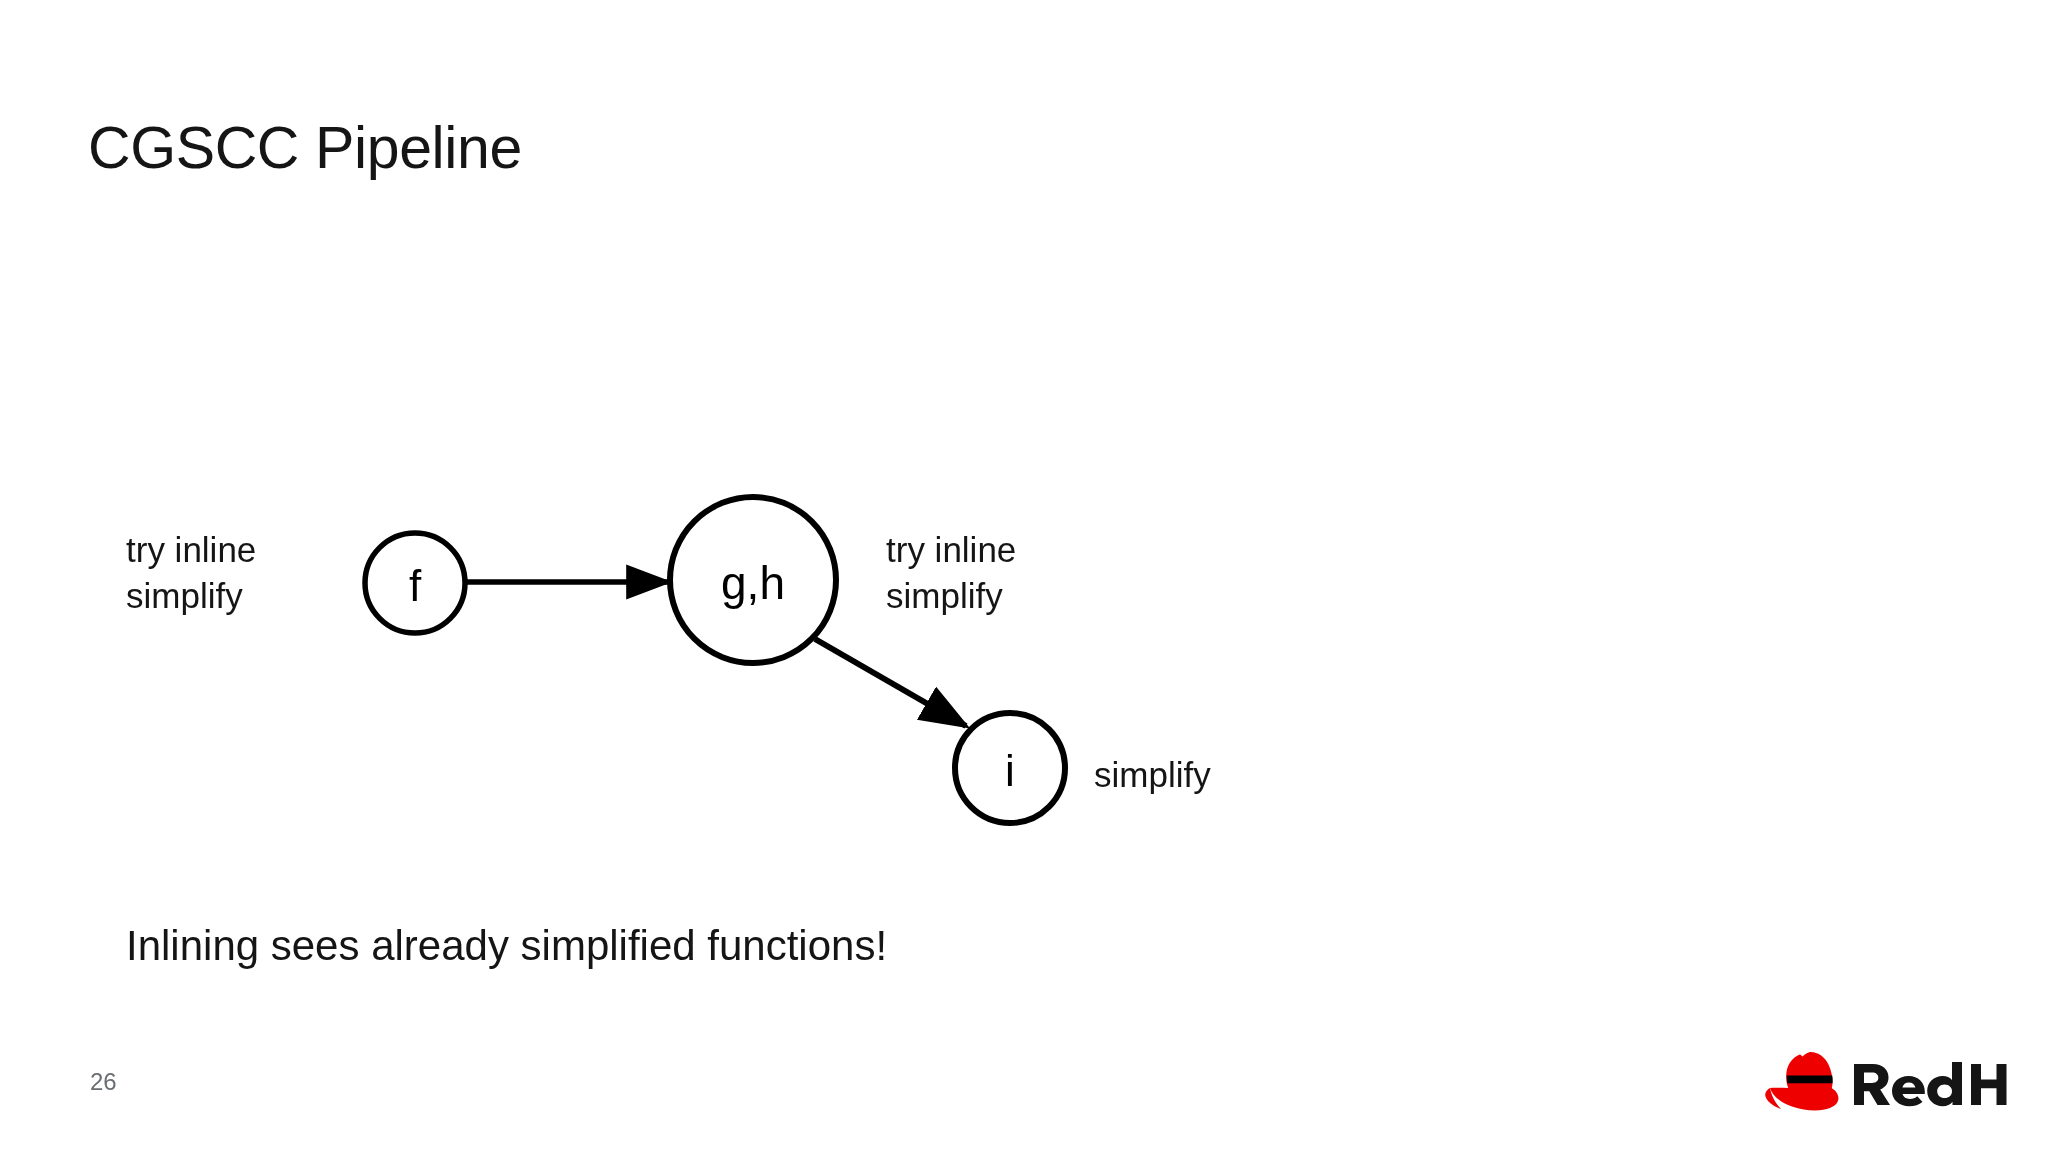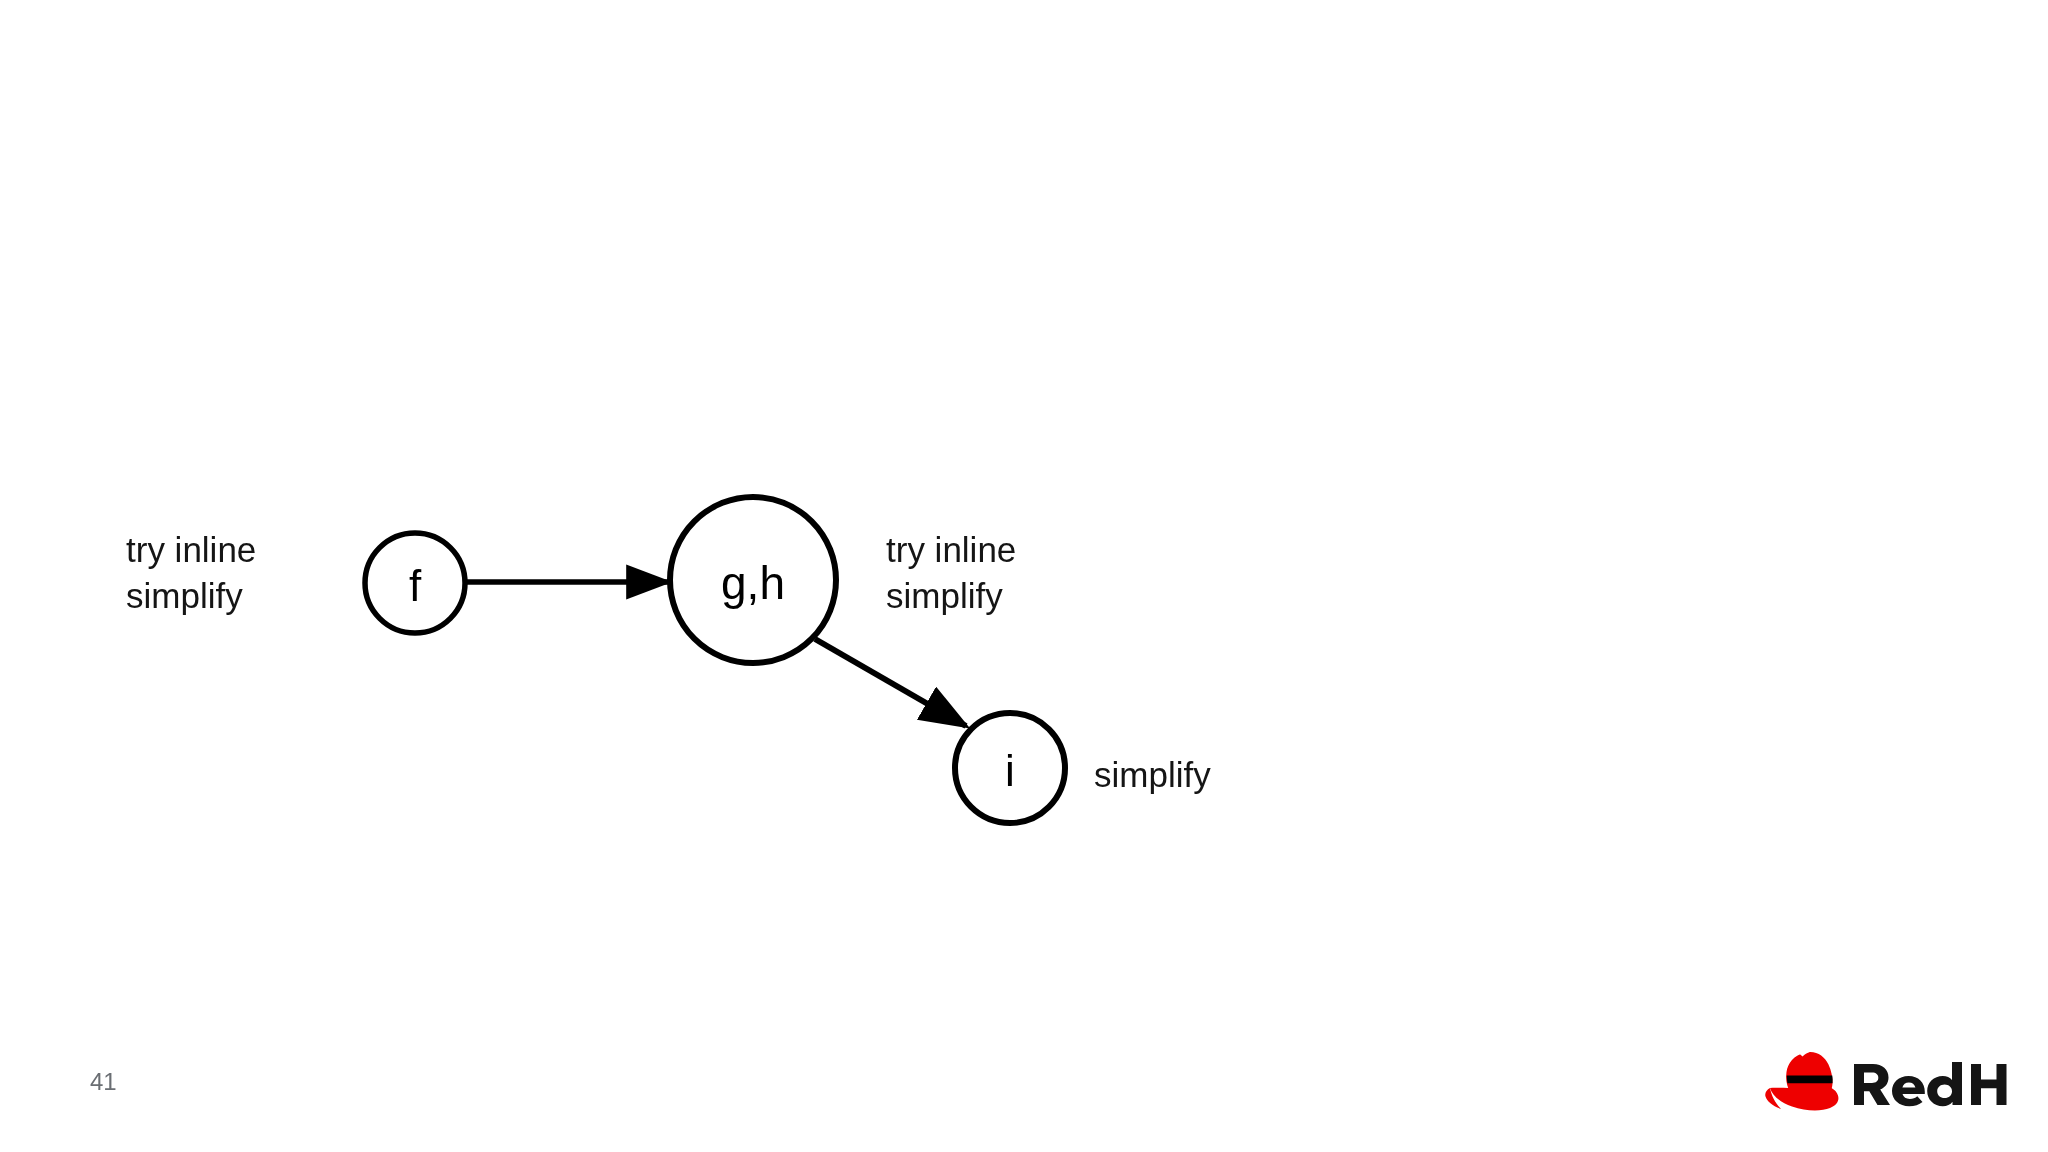--- a/index.html
+++ b/index.html
@@ -114,20 +114,21 @@
   }
   .brand-logo svg {
     display: block;
   }
 </style>
 </head>
 <body>
 
 <div class="slide">
 
+  <div class="slide-title">CGSCC Pipeline</div>
 
   <div class="diagram">
     <svg width="2048" height="1152" viewBox="0 0 2048 1152" xmlns="http://www.w3.org/2000/svg">
       <defs>
         <marker id="arrowhead" markerWidth="9" markerHeight="9" refX="7.6" refY="3.2" orient="auto" markerUnits="strokeWidth">
           <path d="M0,0 L8.4,3.2 L0,6.4 z" fill="#000000"></path>
         </marker>
       </defs>
 
       <line x1="466" y1="582" x2="668" y2="582" stroke="#000000" stroke-width="5.5" marker-end="url(#arrowhead)"></line>
@@ -152,22 +153,23 @@
 
   <div class="annotation annotation-right">
     <span class="line">try inline</span>
     <span class="line">simplify</span>
   </div>
 
   <div class="annotation annotation-i">
     <span class="line">simplify</span>
   </div>
 
-
-  <div class="page-number">41</div>
+  <div class="caption">Inlining sees already simplified functions!</div>
+
+  <div class="page-number">26</div>
 
   <div class="brand-logo">
     <svg width="252" height="78" viewBox="0 0 252 78" xmlns="http://www.w3.org/2000/svg">
       <g>
 
         <path d="M47.5 8.5 C58 6 66.5 12 70.5 20.5 C73.5 27 74.5 33.5 74.5 38.5
                  C74.5 41.5 74 43.5 73.5 45 L30.5 45
                  C28.5 40 27.5 34 28.5 28 C29.8 19.5 35.5 11 47.5 8.5 Z" fill="#EE0000"></path>
 
         <path d="M41 9.8 C44.5 7.2 48.5 6.4 52 7.8 C49.2 9.2 46.5 10.5 44.5 12.4

